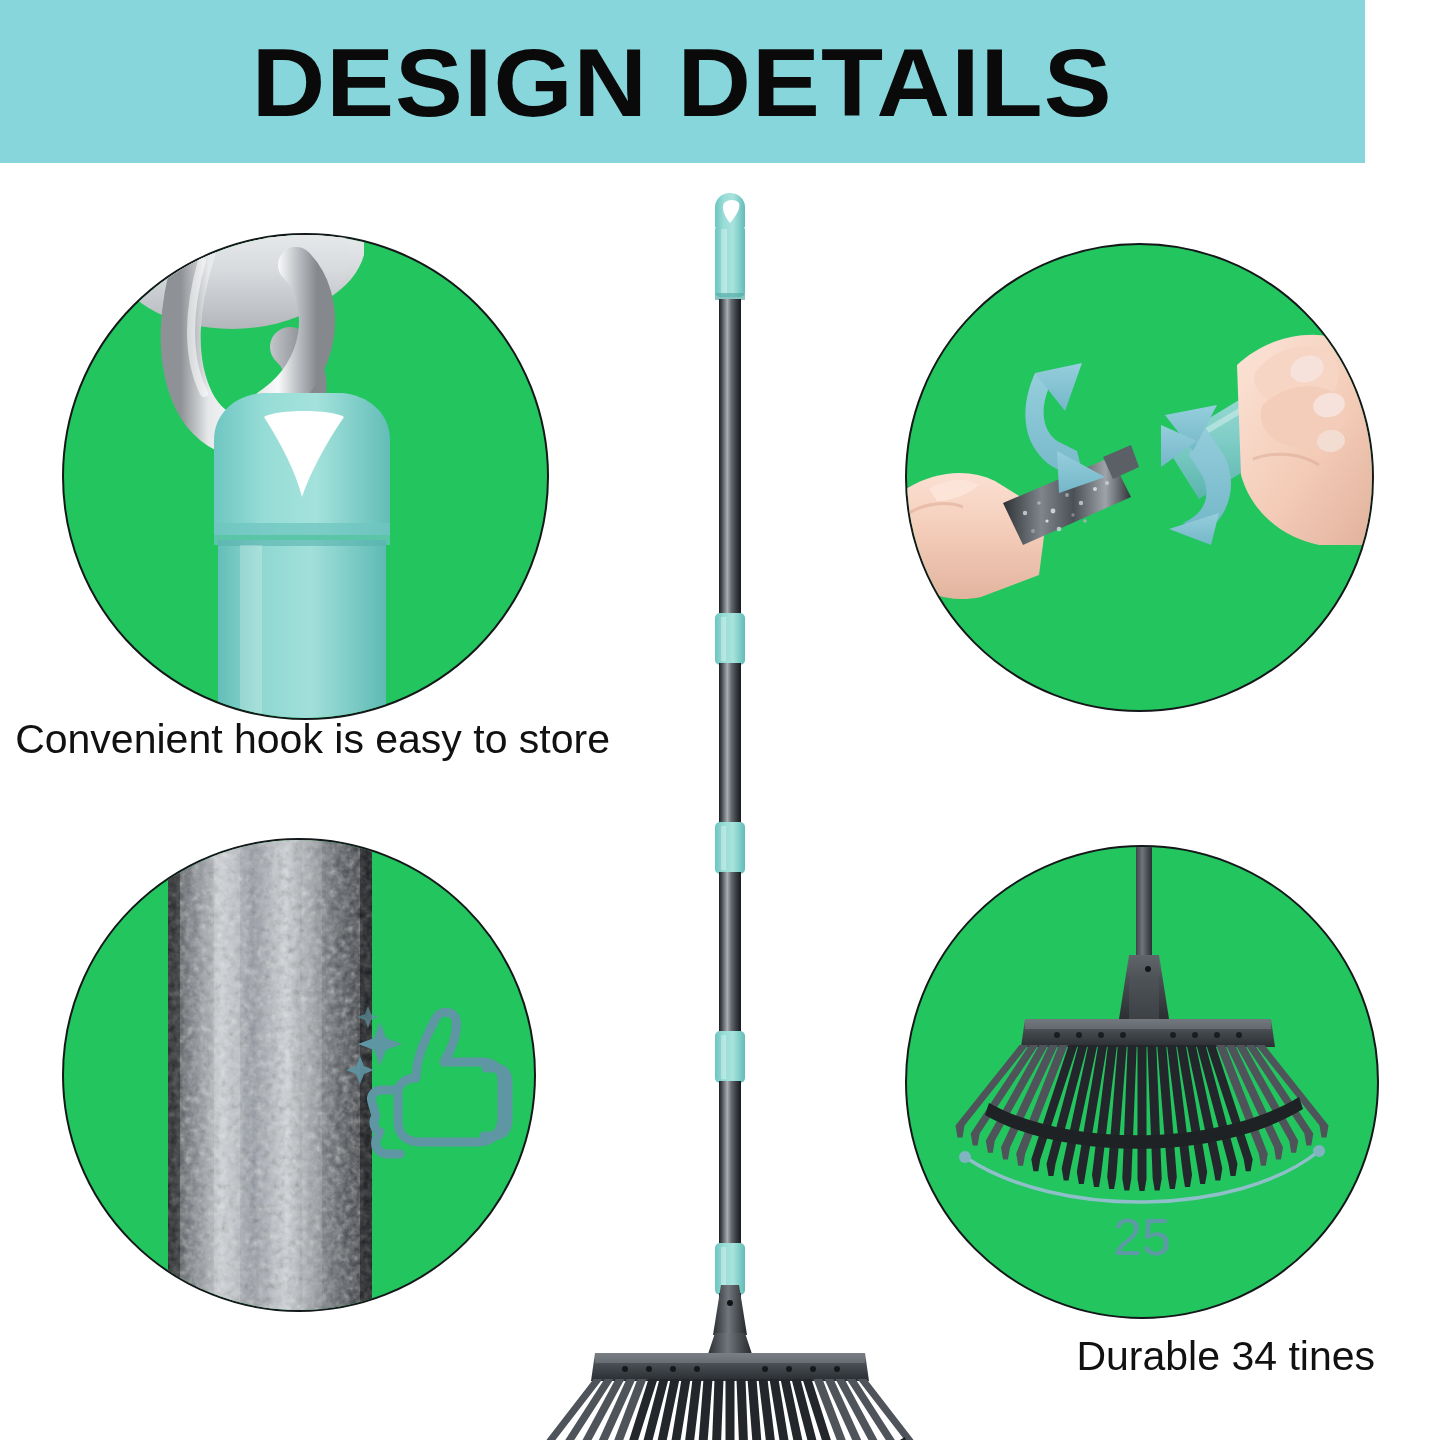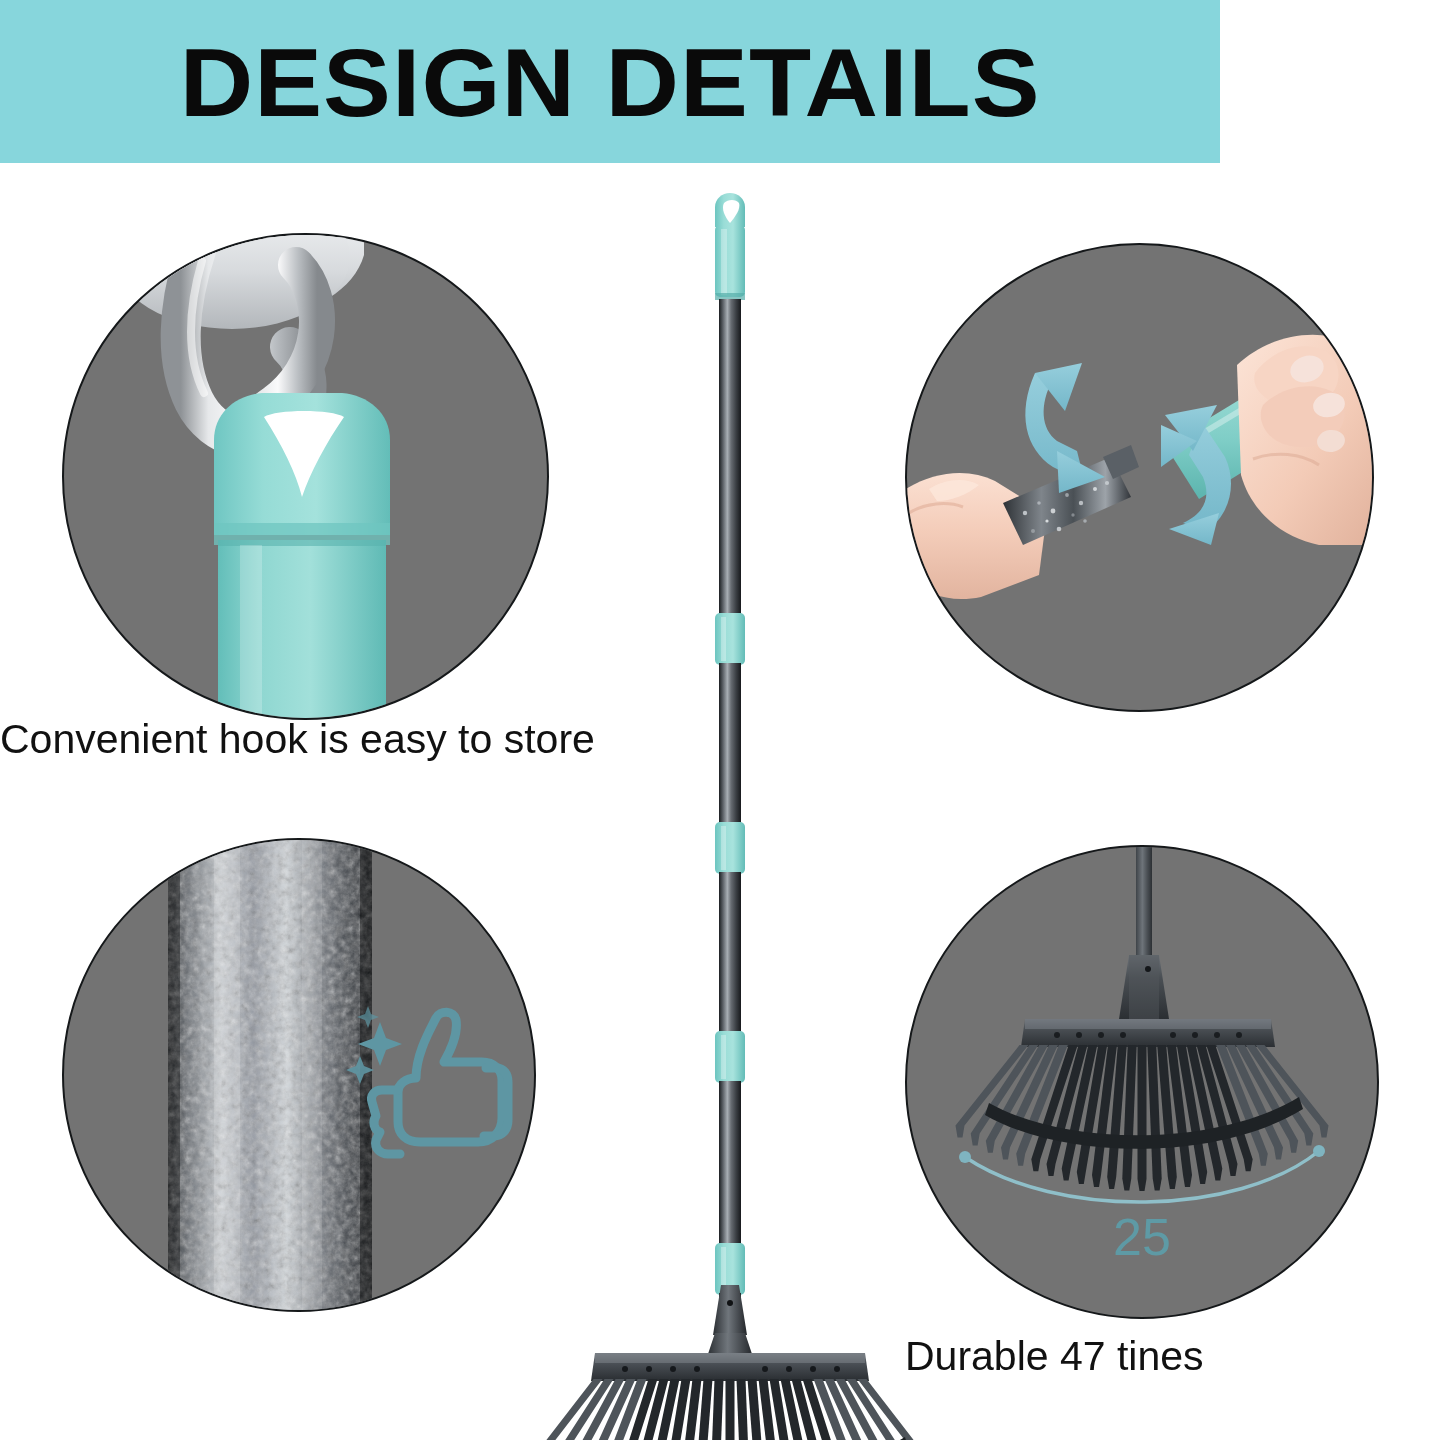--- a/index.html
+++ b/index.html
@@ -15,21 +15,21 @@
     width: 1445px;
     height: 1445px;
     background: #ffffff;
     overflow: hidden;
   }
 
   
   .banner {
     position: absolute;
     left: 0; top: 0;
-    width: 1220px;
+    width: 1365px;
     height: 163px;
     background: #87D6DC;
     display: flex;
     align-items: center;
     justify-content: center;
   }
   .banner-title {
     font-family: "Liberation Sans", sans-serif;
     font-weight: bold;
     font-size: 96px;
@@ -37,29 +37,29 @@
     color: #0a0a0a;
     line-height: 1;
     transform: scaleX(1.06);
     white-space: nowrap;
     margin-top: 2px;
   }
   .circle {
     position: absolute;
     border: 2.5px solid #15181a;
     border-radius: 50%;
-    background: #737373;
+    background: #22c55e;
     overflow: hidden;
   }
   .caption {
     position: absolute;
     font-family: "Liberation Sans", sans-serif;
     font-size: 41px;
     color: #111111;
-    text-align: left;
+    text-align: right;
     line-height: 1.28;
     white-space: pre-line;
   }
 
   
   #circle-hook   { left: 62px;  top: 233px;  width: 483px; height: 483px; }
   #circle-twist  { left: 905px; top: 243px;  width: 465px; height: 465px; }
   #circle-steel  { left: 62px;  top: 838px;  width: 470px; height: 470px; }
   #circle-tines  { left: 905px; top: 845px;  width: 470px; height: 470px; }
 
@@ -361,21 +361,21 @@
       <path d="M82,256 C160,300 310,300 392,250 L396,262 C312,314 158,314 78,268 Z" fill="#1E2225"></path>
 
       <g>
         <path d="M58,310 C150,372 330,370 412,304" fill="none" stroke="#8FBFC9" stroke-width="3.5" stroke-linecap="round"></path>
         <circle cx="58" cy="310" r="6" fill="#7FB4C0"></circle>
         <circle cx="412" cy="304" r="6" fill="#7FB4C0"></circle>
       </g>
       <text x="235" y="408" text-anchor="middle" font-family="Liberation Sans, sans-serif" font-size="52" fill="#5E9AA5">25</text>
     </svg>
   </div>
-  <div class="caption" id="caption-tines">Durable 47 tines</div>
+  <div class="caption" id="caption-tines">Durable 34 tines</div>
 
   <div id="center-product">
     <svg class="fill-svg" viewBox="0 0 400 1255">
       <defs>
         <linearGradient id="gPole" x1="0" y1="0" x2="1" y2="0">
           <stop offset="0%" stop-color="#1B1E21"></stop>
           <stop offset="18%" stop-color="#5C6167"></stop>
           <stop offset="38%" stop-color="#A8AEB4"></stop>
           <stop offset="55%" stop-color="#676C72"></stop>
           <stop offset="78%" stop-color="#3A3E43"></stop>

